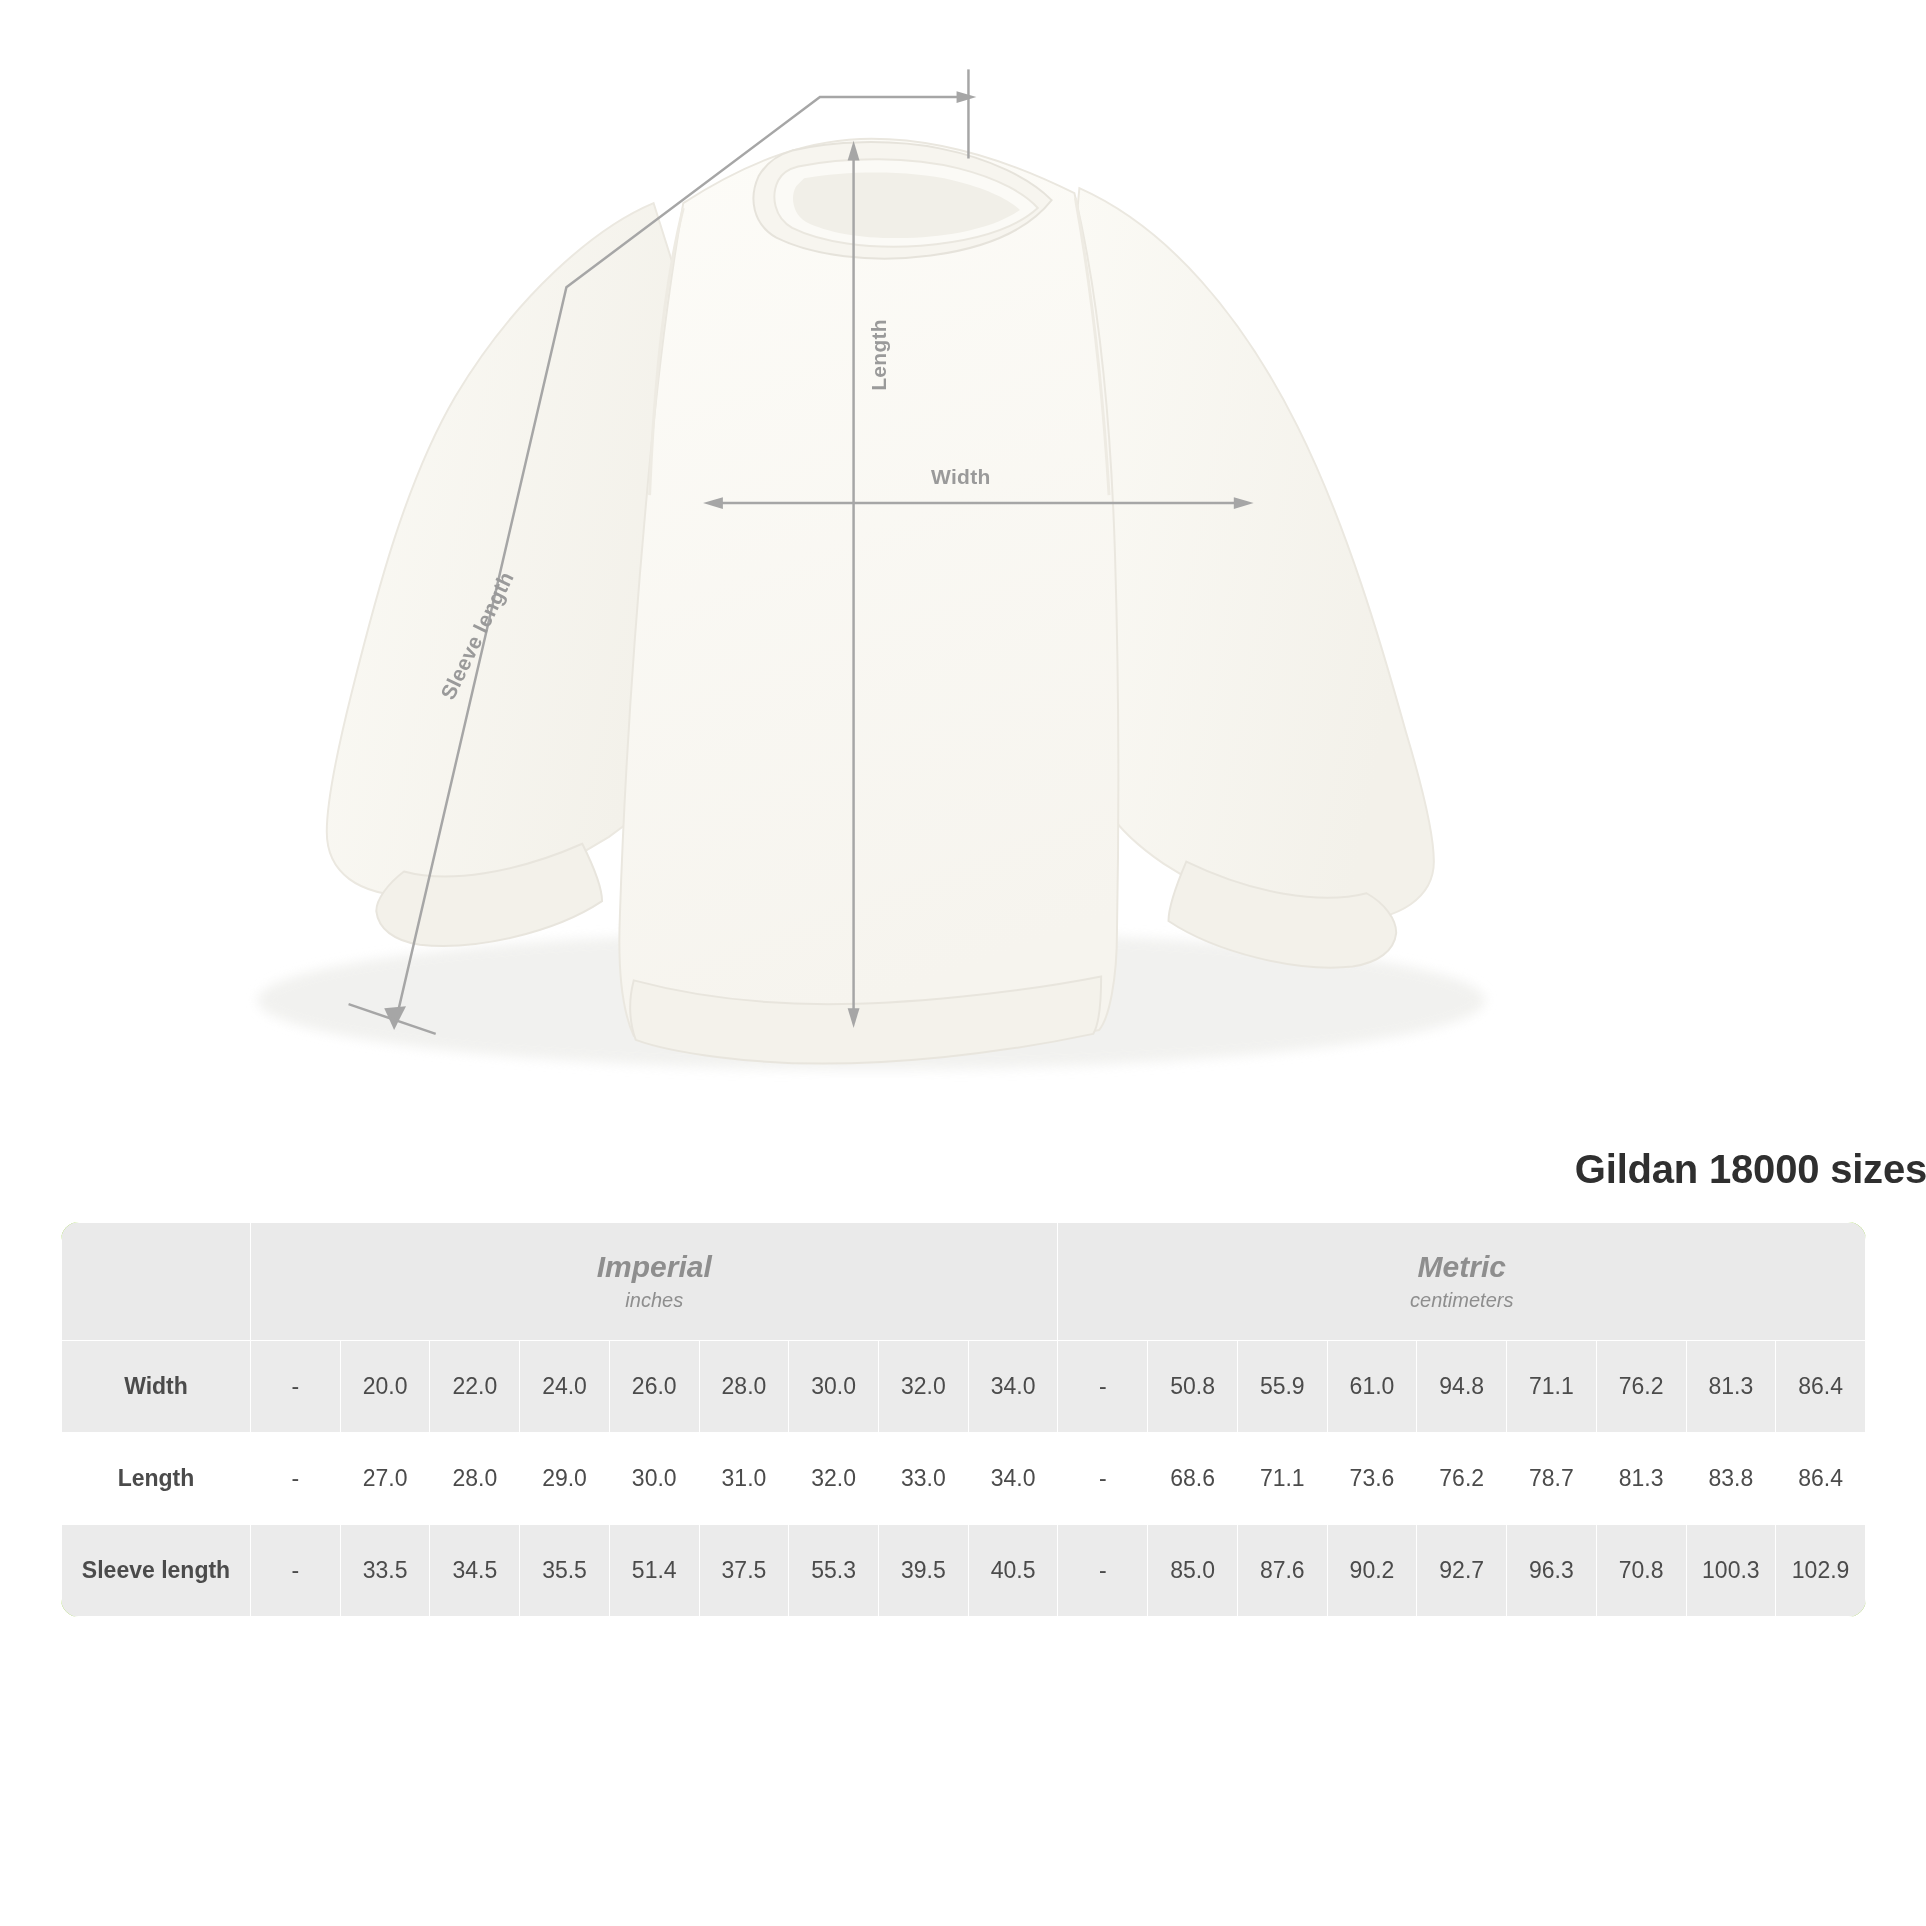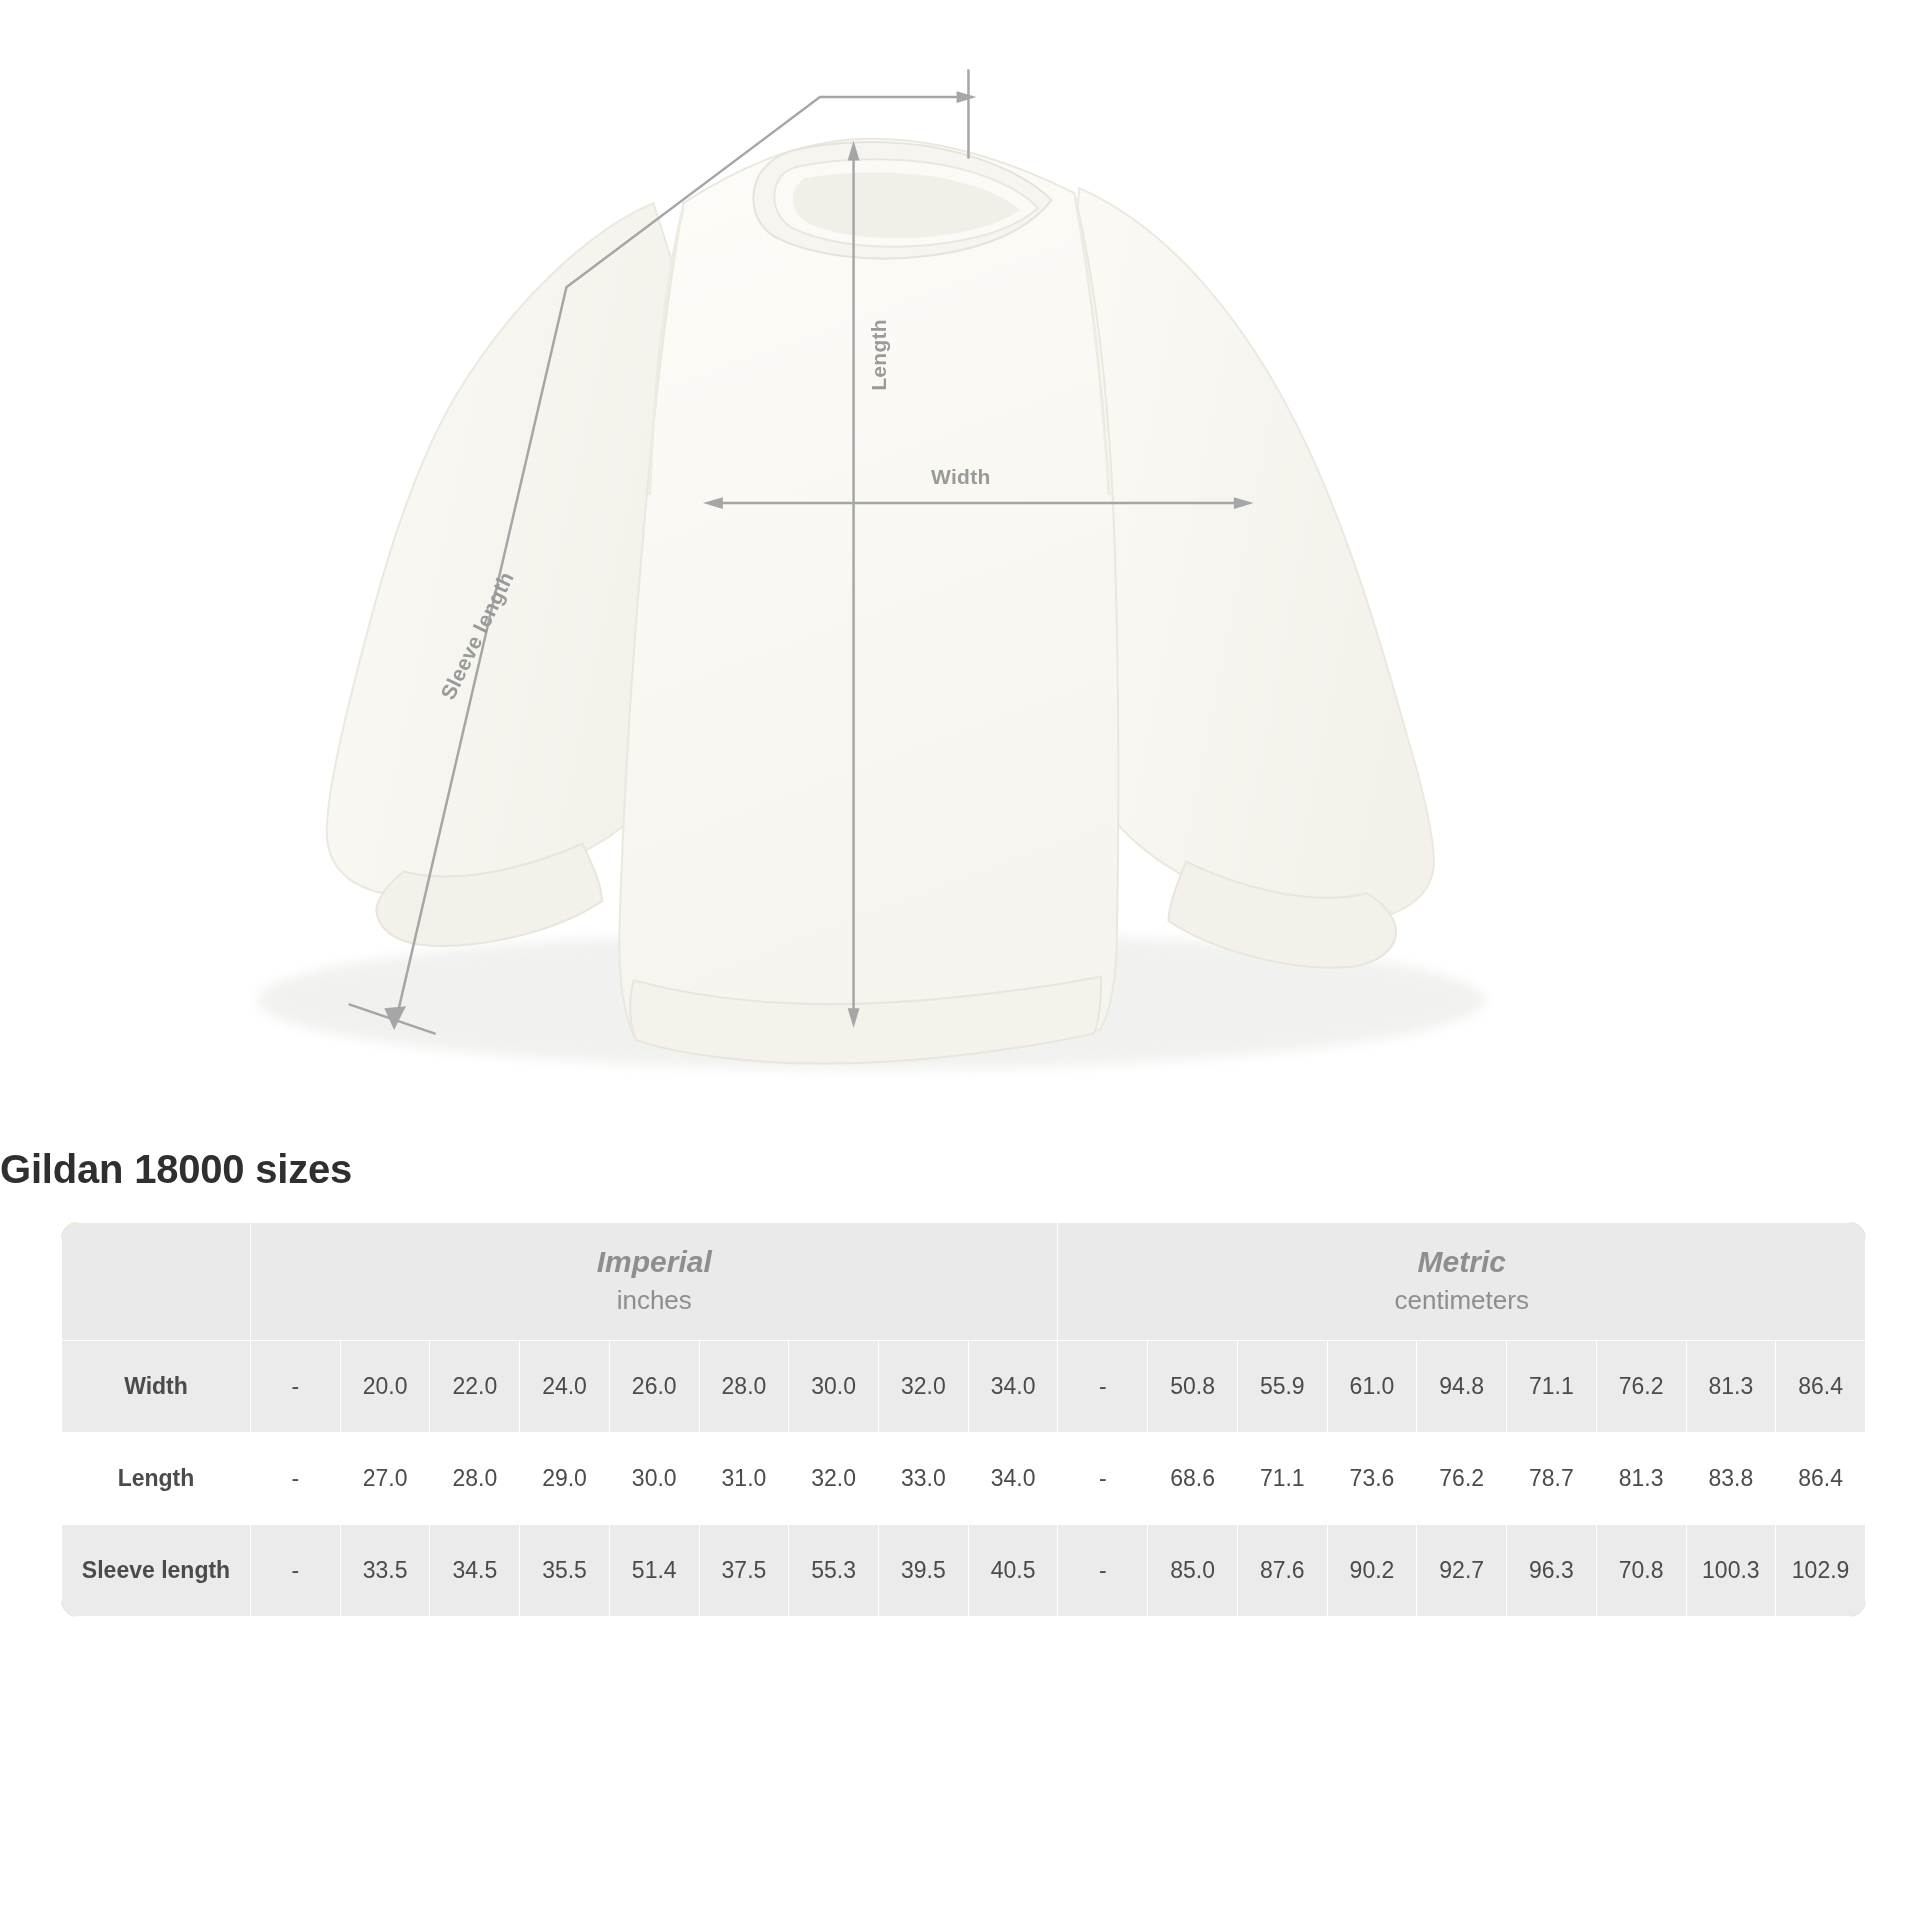--- a/index.html
+++ b/index.html
@@ -43,21 +43,21 @@
     writing-mode: vertical-rl;
     transform: rotate(180deg);
   }
   .dim-label.sleeve {
     transform: rotate(-64deg);
     transform-origin: left top;
   }
 
   
   .title-block {
-    text-align: left;
+    text-align: right;
     margin-top: 18px;
   }
   .chart-title {
     font-size: 40px;
     font-weight: bold;
     color: #2f2f2f;
     letter-spacing: -0.2px;
   }
   .chart-note {
     margin-top: 16px;
@@ -92,21 +92,22 @@
     border: none;
   }
   .unit-main {
     font-size: 30px;
     font-style: italic;
     font-weight: bold;
     color: #8e8e8e;
     line-height: 1.25;
   }
   .unit-sub {
-    font-size: 26px;
+    font-size: 20px;
+    font-style: italic;
     color: #8e8e8e;
     line-height: 1.5;
   }
   .headrow td {
     background: #ffffff;
     height: 95px;
     font-weight: bold;
     font-size: 24px;
     color: #4b4b4b;
   }

